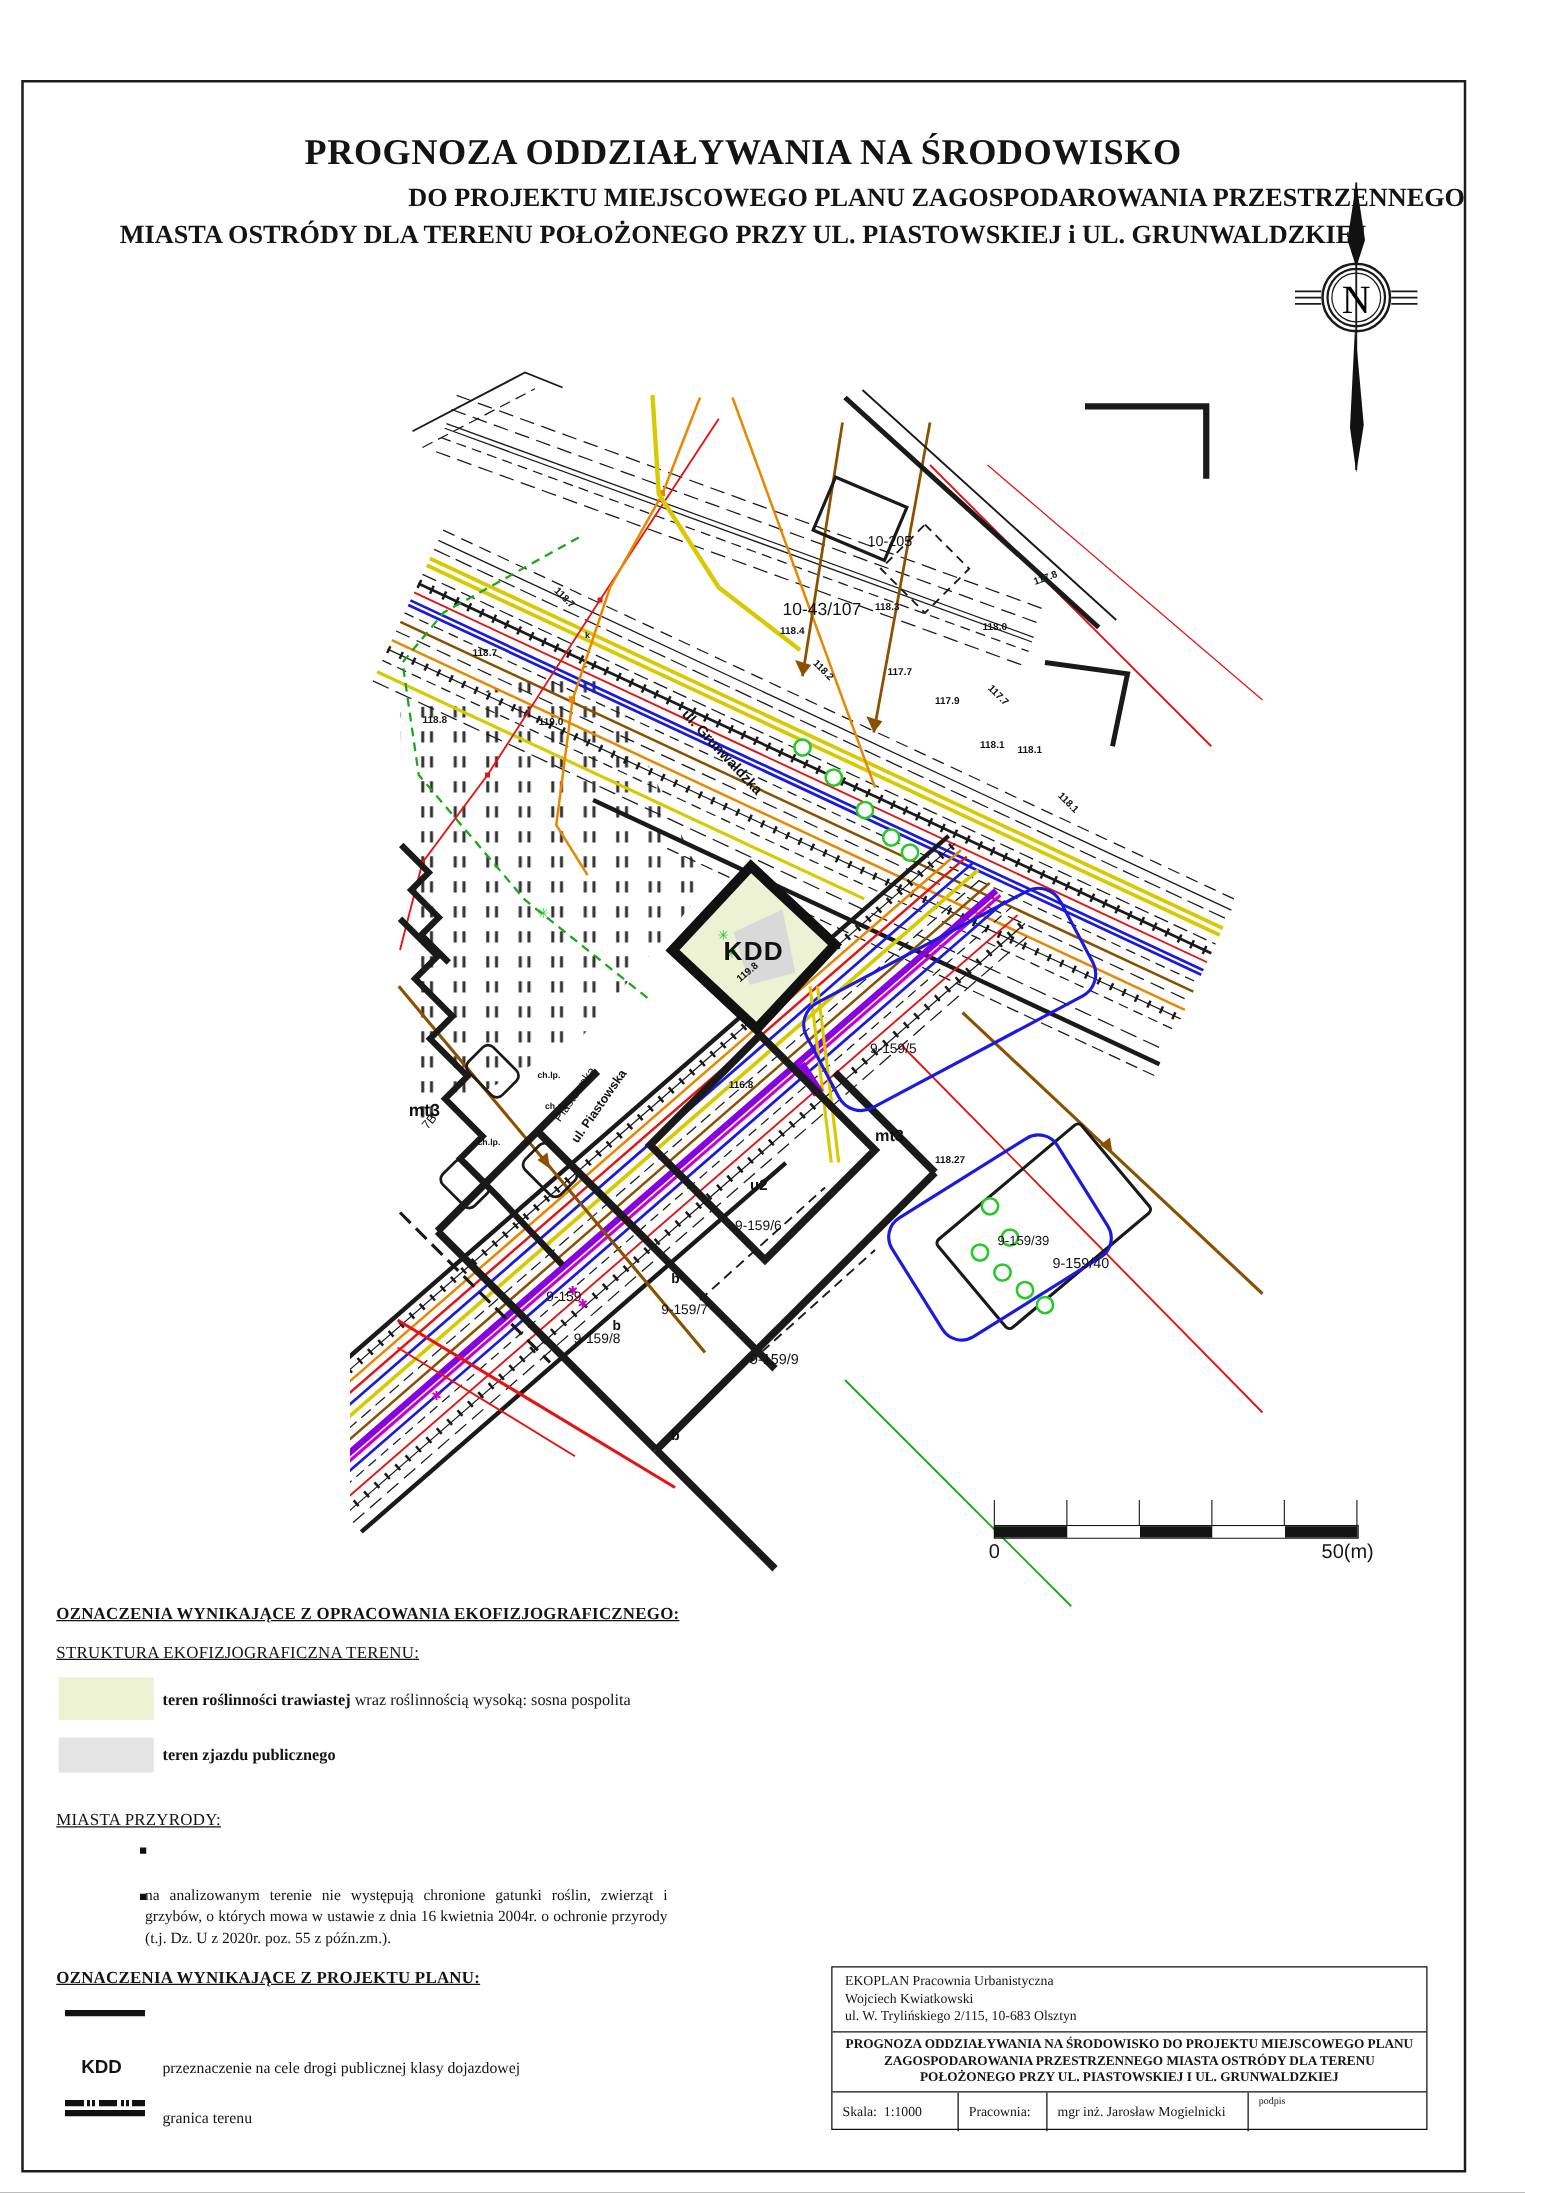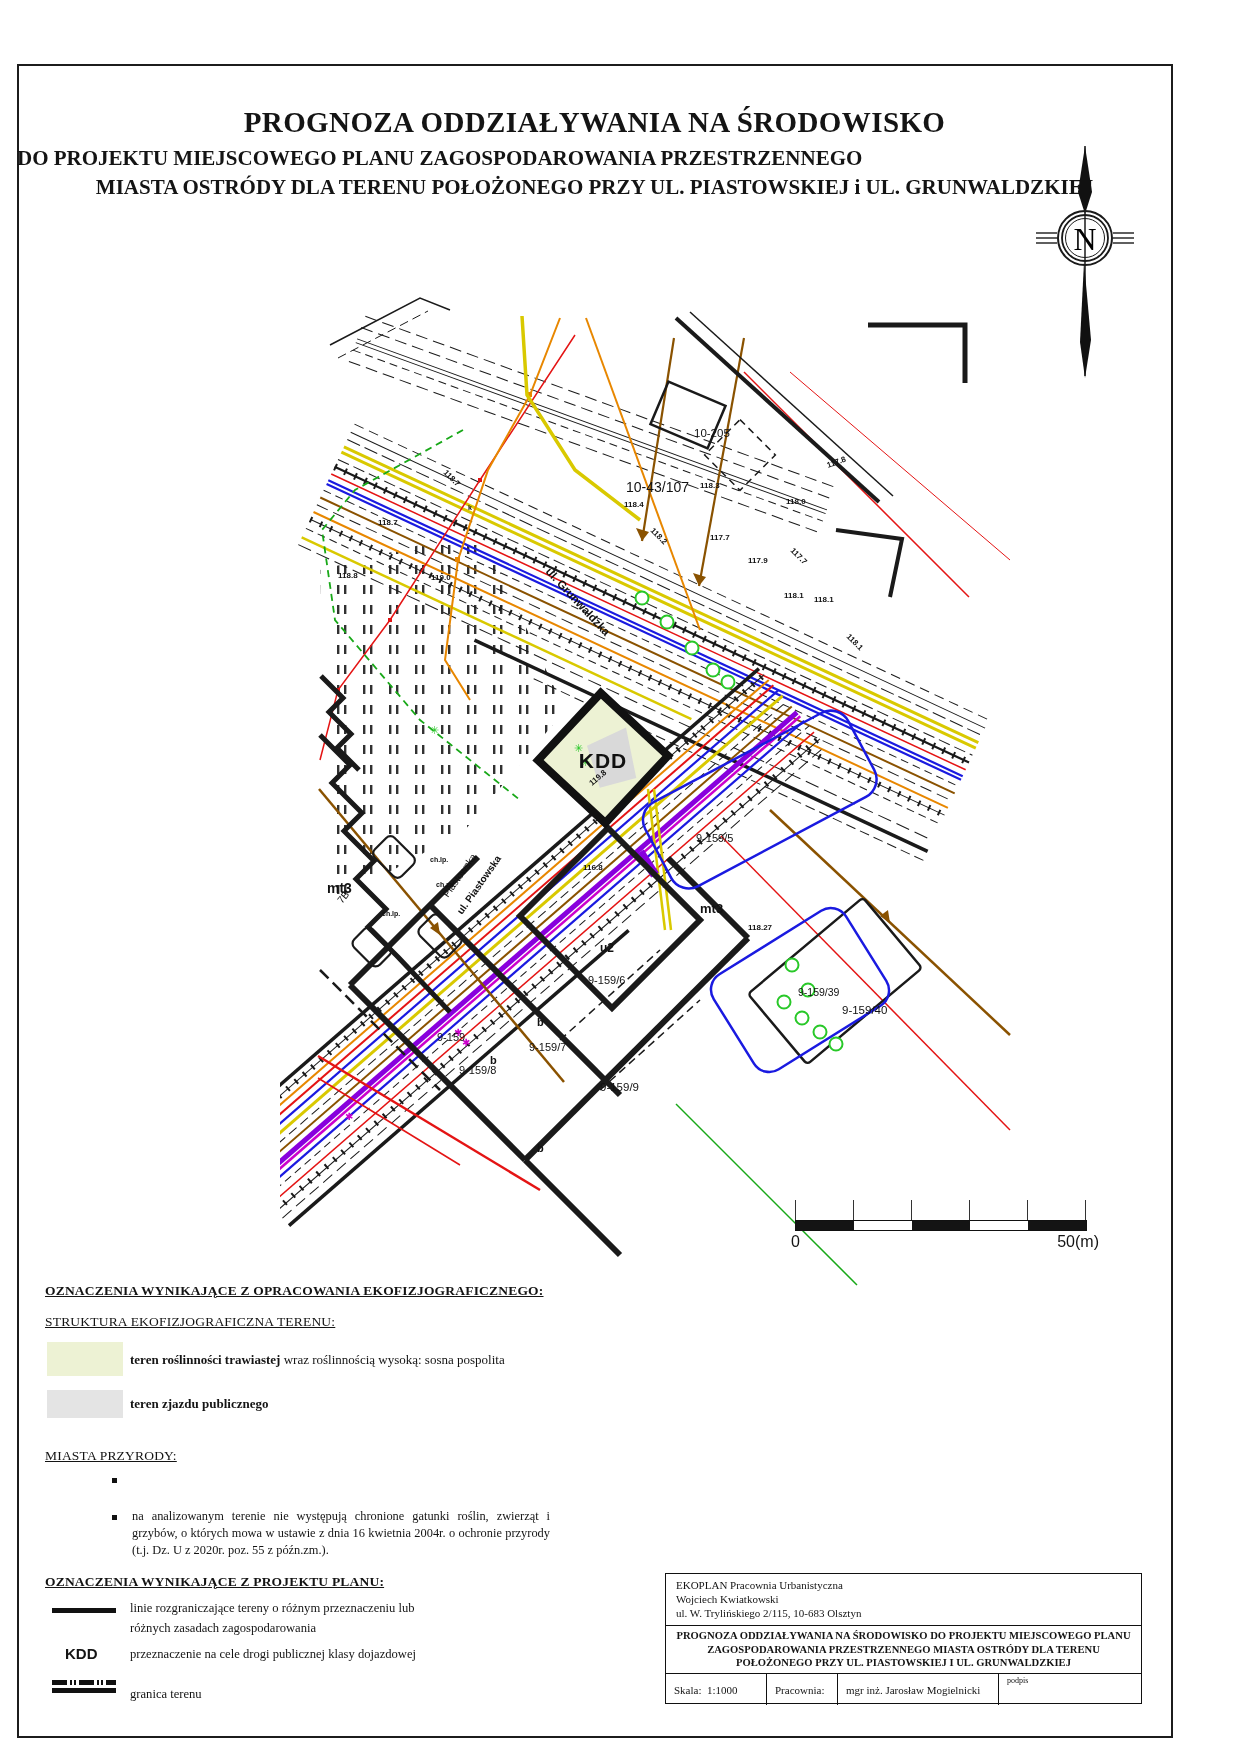--- a/index.html
+++ b/index.html
@@ -1,20 +1,20 @@
 <!DOCTYPE html>
 <html><head>
 <meta charset="utf-8">
 <style>
   html,body{margin:0;padding:0;background:#888;}
   .page{position:relative;width:1240px;height:1754px;background:#fff;overflow:hidden;
         font-family:"Liberation Serif",serif;color:#141414;}
   .frame{position:absolute;left:17px;top:64px;width:1152px;height:1670px;border:2.5px solid #1c1c1c;}
   .t1{position:absolute;left:17px;top:106px;width:1155px;text-align:center;font-size:29px;font-weight:bold;letter-spacing:.4px;}
-  .t2{position:absolute;left:17px;top:146px;width:1155px;text-align:left;font-size:21px;font-weight:600;}
+  .t2{position:absolute;left:17px;top:146px;width:1155px;text-align:right;font-size:21px;font-weight:600;}
   .t3{position:absolute;left:17px;top:175px;width:1155px;text-align:center;font-size:21px;font-weight:600;}
   svg{position:absolute;}
   .mapsvg{left:280px;top:280px;}
   .compass{left:1030px;top:128px;}
   
   .k{stroke:#1a1a1a;fill:none}.y{stroke:#d9c900;fill:none}.r{stroke:#e41414;fill:none}
   .b{stroke:#1a1ae0;fill:none}.o{stroke:#e88700;fill:none}.br{stroke:#8a5200;fill:none}
   .pu{stroke:#8800dd;fill:none}.mg{stroke:#cc00cc;fill:none}.gr{stroke:#18a818;fill:none}
   .tree{stroke:#28c828;fill:#ffffff;}
   .mlab{font-family:"Liberation Sans",sans-serif;fill:#111;}
@@ -311,25 +311,24 @@
   <div class="swatch" style="left:47px;top:1342px;width:76px;height:34px;background:#edf2d4"></div>
   <div class="sw-lab" style="left:130px;top:1352px">
     <span class="bold">teren  roślinności trawiastej</span><span> wraz roślinnością wysoką: sosna pospolita</span>
   </div>
   <div class="swatch" style="left:47px;top:1390px;width:76px;height:28px;background:#e4e4e4"></div>
   <div class="sw-lab bold" style="left:130px;top:1396px">teren zjazdu publicznego</div>
 
   <div class="h-u" style="left:45px;top:1448px">MIASTA PRZYRODY:</div>
   <div class="bullet-sq" style="left:112px;top:1478px"></div>
   <div class="bullet-sq" style="left:112px;top:1515px"></div>
-  <div class="bullet-tx" style="left:132px;top:1508px">na analizowanym terenie nie występują chronione gatunki roślin, zwierząt i grzybów, o których mowa w ustawie z dnia 16 kwietnia 2004r. o ochronie przyrody (t.j. Dz. U z 2020r. poz. 55 z późn.zm.).</div>
+  <div class="bullet-tx" style="left:116px;top:1508px">na analizowanym terenie nie występują chronione gatunki roślin, zwierząt i grzybów, o których mowa w ustawie z dnia 16 kwietnia 2004r. o ochronie przyrody (t.j. Dz. U z 2020r. poz. 55 z późn.zm.).</div>
 
   <div class="h-u bold" style="left:45px;top:1574px">OZNACZENIA WYNIKAJĄCE Z PROJEKTU PLANU:</div>
   <div class="pl-line" style="left:52px;top:1608px"></div>
-  <div class="pl-tx" style="left:130px;top:1598px">linie rozgraniczające tereny o różnym przeznaczeniu lub różnych zasadach zagospodarowania</div>
   <div class="kdd-leg" style="left:65px;top:1645px">KDD</div>
   <div class="pl-tx" style="left:130px;top:1644px;width:400px">przeznaczenie na cele drogi publicznej klasy dojazdowej</div>
   <div class="gt" style="left:52px;top:1680px">
       <div class="row1"></div>
       <div class="row2"></div>
     </div>
   <div class="pl-tx" style="left:130px;top:1684px">granica terenu</div>
 
   <div class="tblock">
     <div class="tb-r1">

